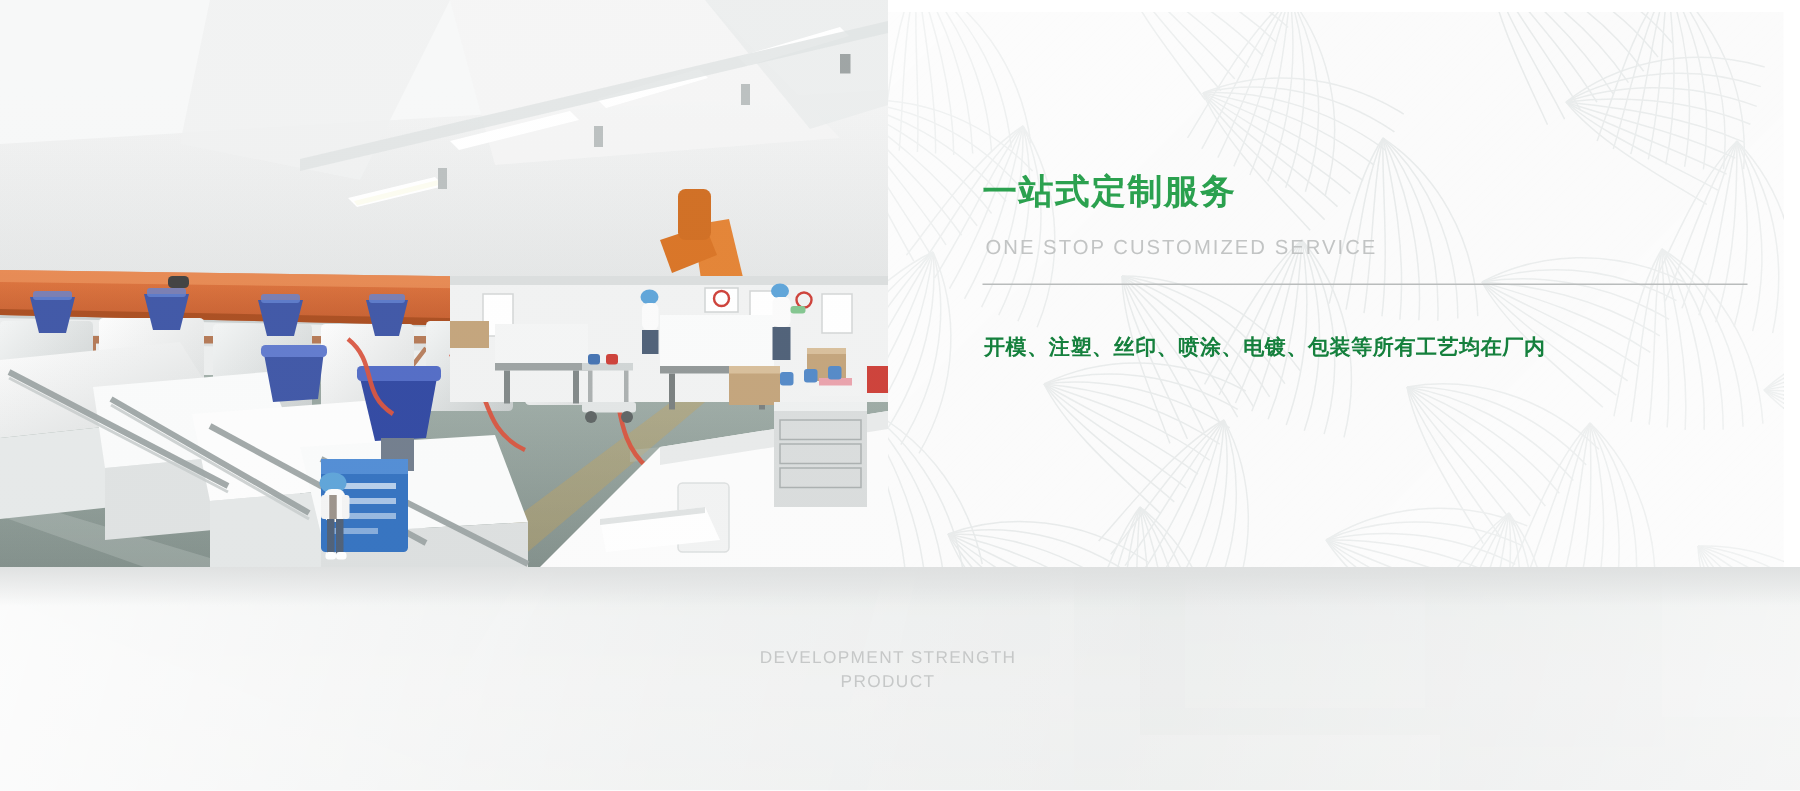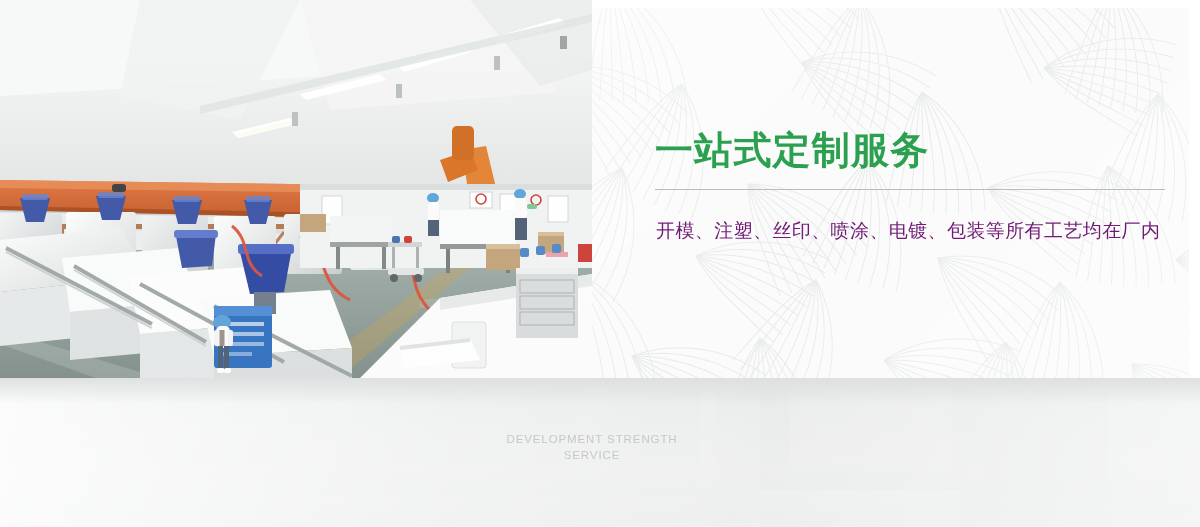--- a/index.html
+++ b/index.html
@@ -106,27 +106,26 @@
     left: 63px;
     top: 0;
     width: 520px;
     height: 100%;
   }
 
   .panel-title {
     position: absolute;
     top: 101px;
     left: 0;
-    font-size: 38px;
+    font-size: 23px;
     line-height: 36px;
     font-weight: bold;
     letter-spacing: 1.2px;
     color: #2ba14f;
     white-space: nowrap;
-    margin-top: 23px;
   }
 
   .panel-subtitle {
     position: absolute;
     top: 148px;
     left: 2px;
     font-size: 13.5px;
     line-height: 18px;
     letter-spacing: 1.35px;
     color: #c2c4c4;
@@ -140,24 +139,25 @@
     width: 510px;
     height: 1px;
     background: #b9bcbc;
   }
 
   .panel-body {
     position: absolute;
     top: 203px;
     left: 1px;
     width: 490px;
-    font-size: 19px;
+    font-size: 14px;
     line-height: 40px;
-    color: #701a75;
+    color: #15803d;
     letter-spacing: 0.4px;
+    font-weight: bold;
   }
   .panel-body .line { display: block; white-space: nowrap; }
 </style>
 </head>
 <body>
 
 <div class="stage">
 
   <div class="ghost-band">
 
@@ -182,21 +182,21 @@
         <polygon points="0,20 330,149 0,149" fill="#c6cecb" opacity="0.45"></polygon>
         <rect x="760" y="112" width="200" height="37" fill="#cdd4d1" opacity="0.55"></rect>
       </svg>
     </div>
 
     <div class="ghost-vignette"></div>
     <div class="ghost-topfade"></div>
   </div>
 
   <div class="bottom-caption">DEVELOPMENT STRENGTH
-SERVICE</div>
+PRODUCT</div>
 
   <div class="photo-card">
     <svg viewBox="0 0 592 378" preserveAspectRatio="none" aria-hidden="true">
       <defs>
         <linearGradient id="ceil" x1="0" y1="0" x2="0" y2="1">
           <stop offset="0" stop-color="#fbfbfb"></stop>
           <stop offset="1" stop-color="#e2e4e4"></stop>
         </linearGradient>
         <linearGradient id="flr" x1="0" y1="0" x2="0" y2="1">
           <stop offset="0" stop-color="#9fada7"></stop>
@@ -512,20 +512,21 @@
           <use href="#fan" x="540" y="356" transform="rotate(-16,540,356)"></use>
         </g>
       </svg>
     </div>
 
     <div class="panel-wash"></div>
 
     <div class="panel-content">
       <div class="panel-title">一站式定制服务</div>
 
+      <div class="panel-subtitle">ONE STOP CUSTOMIZED SERVICE</div>
 
       <div class="panel-rule"></div>
 
       <div class="panel-body">
         <span class="line">开模、注塑、丝印、喷涂、电镀、包装等所有工艺均在厂内</span>
       </div>
     </div>
   </div>
 
 </div>

